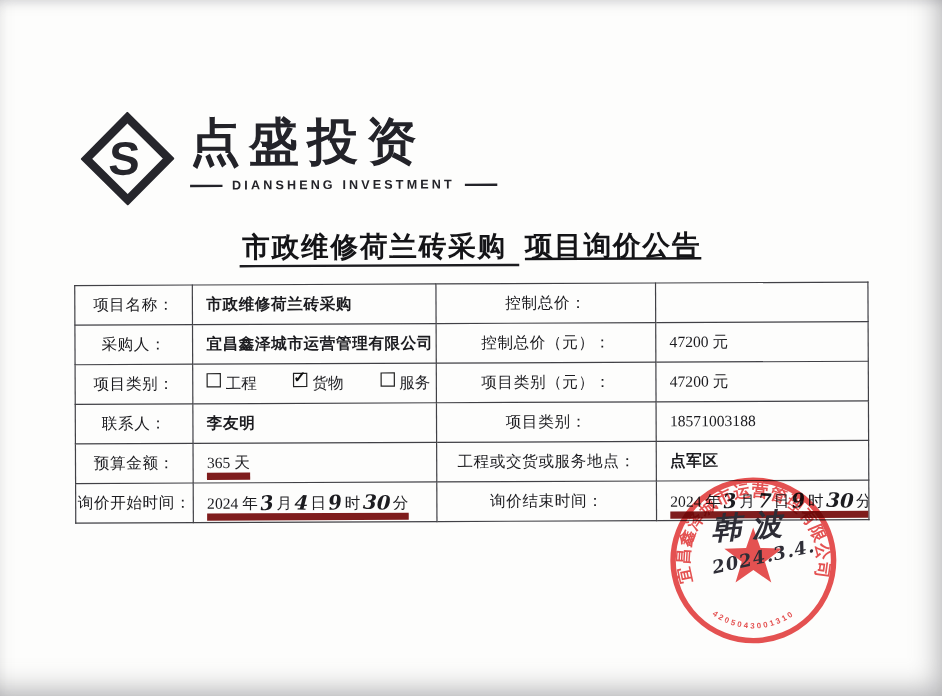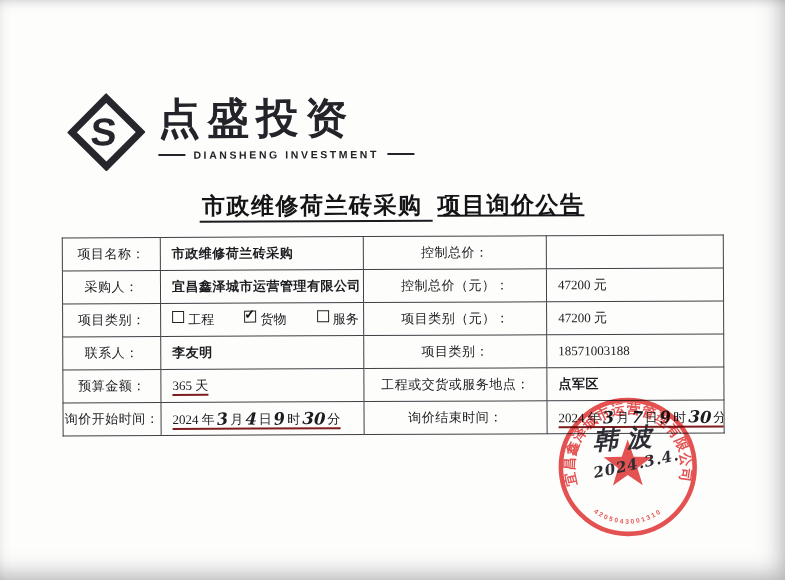--- a/index.html
+++ b/index.html
@@ -27,21 +27,21 @@
   .title .t-u{border-bottom:2px solid #1c1c20;padding:0 10px 2px 2px;}
   .title .t-p{margin-left:5px;text-decoration:underline;}
 
   
   table.info{position:absolute;left:62px;top:236px;width:661px;border-collapse:collapse;
              table-layout:fixed;font-size:13px;color:#1c1c20;}
   table.info td{border:1px solid #414146;height:30px;overflow:hidden;white-space:nowrap;margin-top:17px;}
   td.lab{text-align:center;font-family:"Liberation Serif","DejaVu Serif",serif;letter-spacing:.5px;}
   td.val{padding-left:11px;font-family:"Liberation Serif","DejaVu Serif",serif;}
   .v-bold{font-family:"Liberation Sans","DejaVu Sans",sans-serif;font-weight:700;letter-spacing:.5px;}
-  .u{border-bottom:2px solid #7f1d1d;padding-bottom:1px;}
+  .u{border-bottom:6px solid #7f1d1d;padding-bottom:1px;}
   .hand{font-family:"DejaVu Serif",serif;font-style:italic;font-weight:700;font-size:16.5px;
         display:inline-block;transform:rotate(-6deg);margin:0 2px;position:relative;top:1px;}
   .hand.alt{transform:rotate(3deg);}
 
   .opt{display:inline-flex;margin-right:27px;}
   .cbx{width:10px;height:10px;border:1.5px solid #222;display:inline-block;margin-right:4px;position:relative;}
   .cbx.checked::after{content:"✓";position:absolute;left:-1px;top:-5px;font-size:13px;font-weight:700;color:#111;}
 
   
   .seal{position:absolute;left:551px;top:392px;mix-blend-mode:multiply;opacity:.93;}

